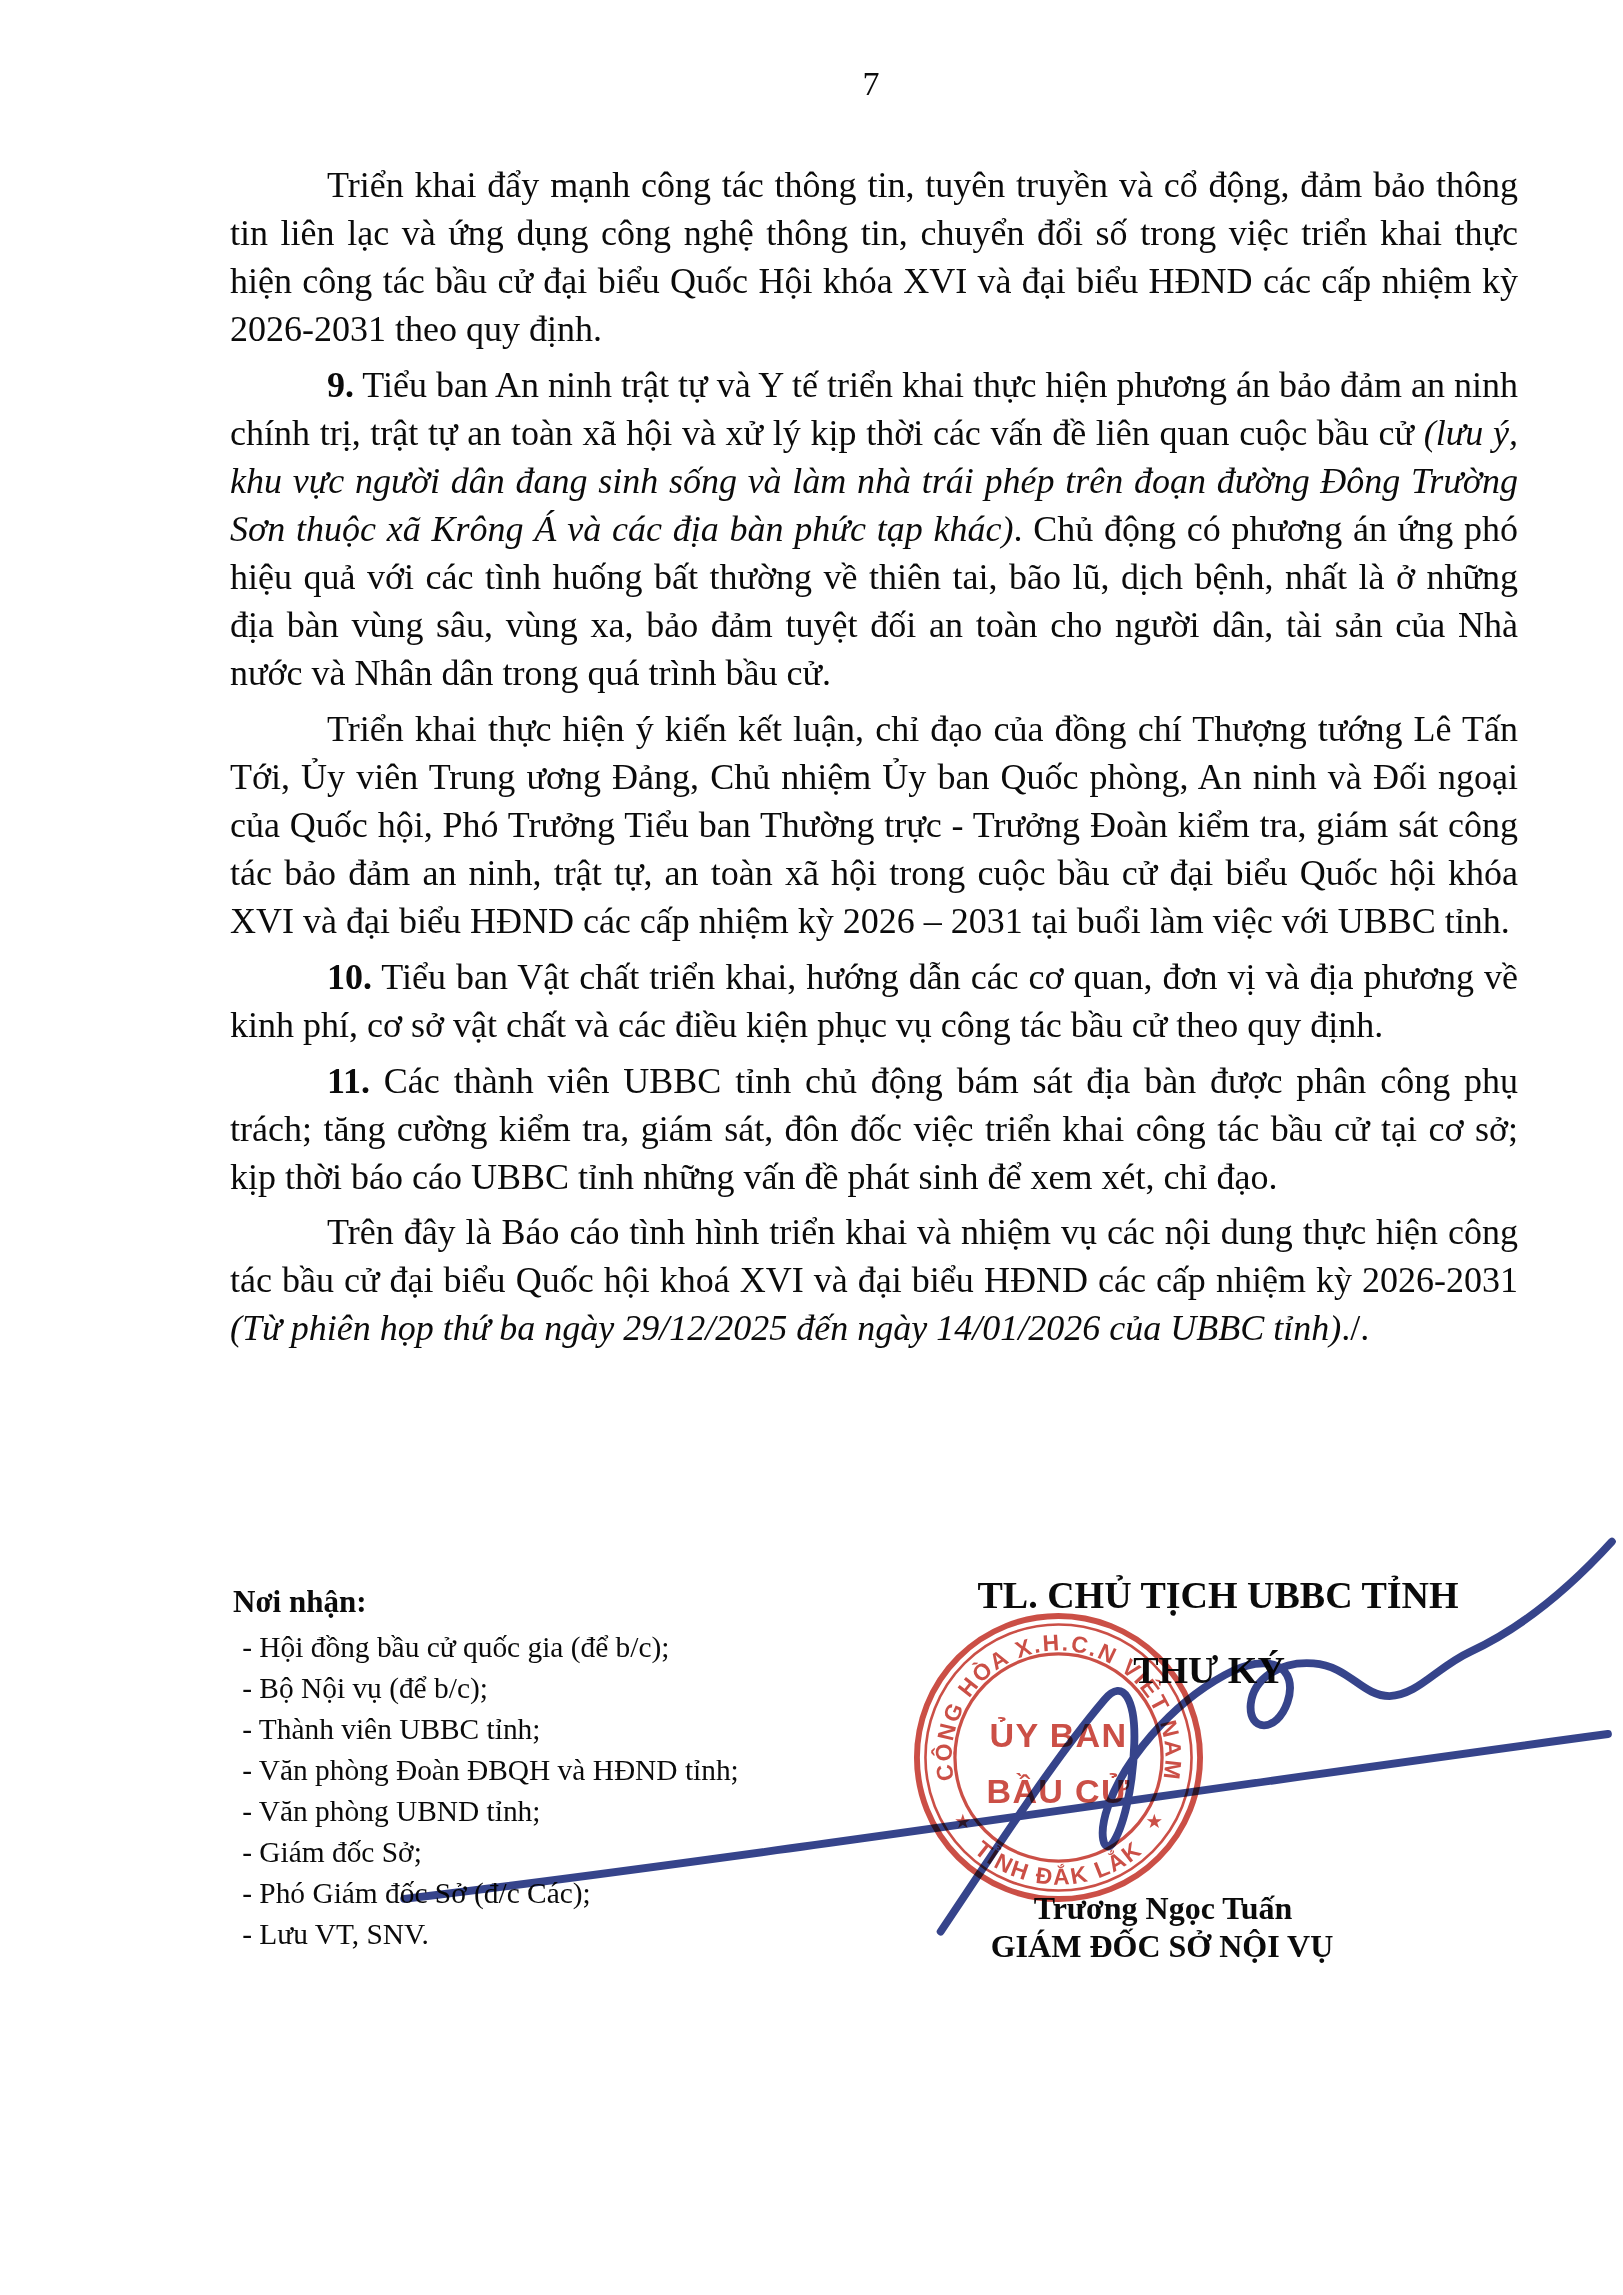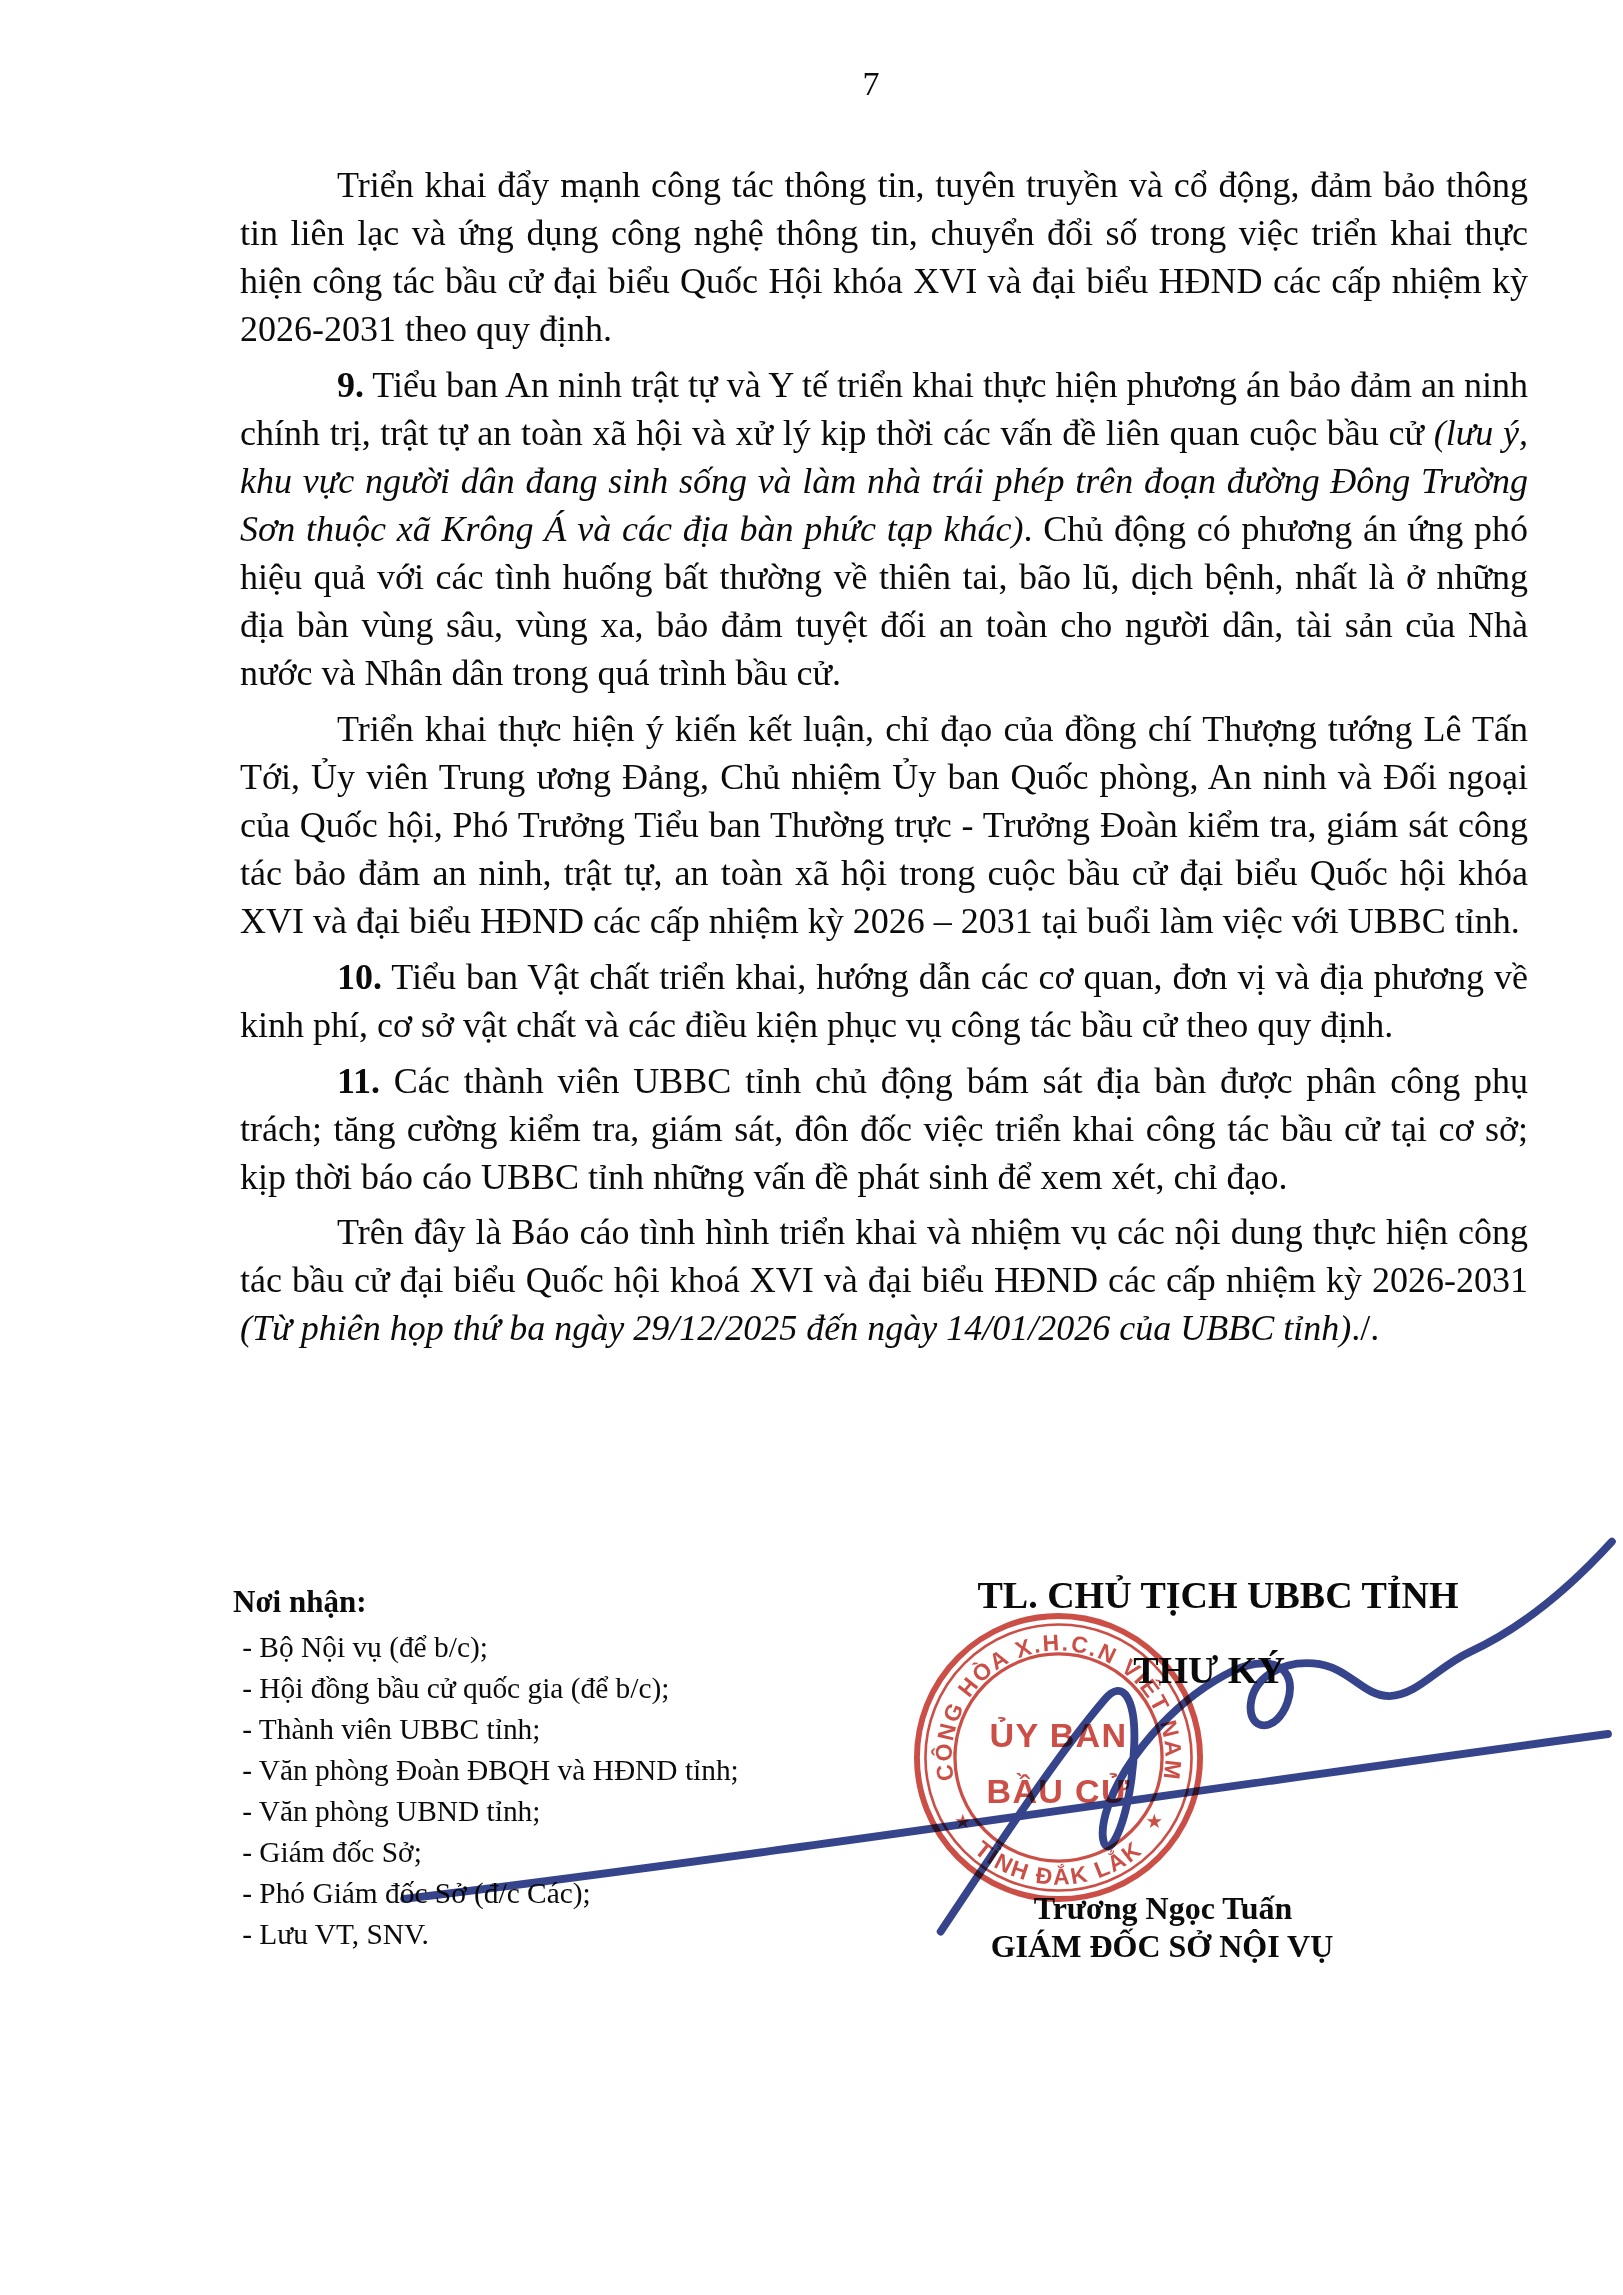--- a/index.html
+++ b/index.html
@@ -4,21 +4,21 @@
 <style>
   * { margin:0; padding:0; box-sizing:border-box; }
   html,body { background:#9a9a9a; }
   .page {
     position:relative; width:1623px; height:2295px; background:#ffffff;
     font-family:"Liberation Serif", serif; color:#0b0b0b; overflow:hidden;
     margin:0 auto;
   }
   .page-number { position:absolute; top:65px; left:847px; width:48px; text-align:center; font-size:34px; }
   .doc-body {
-    position:absolute; left:240px; top:161px; width:1288px;
+    position:absolute; left:230px; top:161px; width:1288px;
     font-size:36px; line-height:48px; text-align:justify;
   }
   .para { text-indent:97px; margin-bottom:7.9px; }
   .seg-b { font-weight:bold; }
   .seg-i { font-style:italic; }
   .recipients { position:absolute; left:233px; top:1581px; width:707px; font-size:29.4px; line-height:41px; }
   .recipients-heading { font-weight:bold; font-size:31px; margin-bottom:5.2px; }
   .recipient-item { padding-left:9.2px; }
   .sig-line1 { position:absolute; left:917px; top:1573px; width:602px; text-align:center; font-weight:bold; font-size:38px; }
   .sig-line2 { position:absolute; left:908px; top:1648px; width:602px; text-align:center; font-weight:bold; font-size:38px; }
@@ -42,22 +42,22 @@
       <p class="para"><span class="seg-b">9.</span><span> Tiểu ban An ninh trật tự và Y tế triển khai thực hiện phương án bảo đảm an ninh chính trị, trật tự an toàn xã hội và xử lý kịp thời các vấn đề liên quan cuộc bầu cử </span><span class="seg-i">(lưu ý, khu vực người dân đang sinh sống và làm nhà trái phép trên đoạn đường Đông Trường Sơn thuộc xã Krông Á và các địa bàn phức tạp khác)</span><span>. Chủ động có phương án ứng phó hiệu quả với các tình huống bất thường về thiên tai, bão lũ, dịch bệnh, nhất là ở những địa bàn vùng sâu, vùng xa, bảo đảm tuyệt đối an toàn cho người dân, tài sản của Nhà nước và Nhân dân trong quá trình bầu cử.</span></p>
       <p class="para"><span>Triển khai thực hiện ý kiến kết luận, chỉ đạo của đồng chí Thượng tướng Lê Tấn Tới, Ủy viên Trung ương Đảng, Chủ nhiệm Ủy ban Quốc phòng, An ninh và Đối ngoại của Quốc hội, Phó Trưởng Tiểu ban Thường trực - Trưởng Đoàn kiểm tra, giám sát công tác bảo đảm an ninh, trật tự, an toàn xã hội trong cuộc bầu cử đại biểu Quốc hội khóa XVI và đại biểu HĐND các cấp nhiệm kỳ 2026 – 2031 tại buổi làm việc với UBBC tỉnh.</span></p>
       <p class="para"><span class="seg-b">10.</span><span> Tiểu ban Vật chất triển khai, hướng dẫn các cơ quan, đơn vị và địa phương về kinh phí, cơ sở vật chất và các điều kiện phục vụ công tác bầu cử theo quy định.</span></p>
       <p class="para"><span class="seg-b">11.</span><span> Các thành viên UBBC tỉnh chủ động bám sát địa bàn được phân công phụ trách; tăng cường kiểm tra, giám sát, đôn đốc việc triển khai công tác bầu cử tại cơ sở; kịp thời báo cáo UBBC tỉnh những vấn đề phát sinh để xem xét, chỉ đạo.</span></p>
       <p class="para"><span>Trên đây là Báo cáo tình hình triển khai và nhiệm vụ các nội dung thực hiện công tác bầu cử đại biểu Quốc hội khoá XVI và đại biểu HĐND các cấp nhiệm kỳ 2026-2031 </span><span class="seg-i">(Từ phiên họp thứ ba ngày 29/12/2025 đến ngày 14/01/2026 của UBBC tỉnh)</span><span>./.</span></p>
     </div>
 
   <div class="recipients">
     <div class="recipients-heading">Nơi nhận:</div>
     <div>
+        <div class="recipient-item">- Hội đồng bầu cử quốc gia (để b/c);</div>
         <div class="recipient-item">- Bộ Nội vụ (để b/c);</div>
-        <div class="recipient-item">- Hội đồng bầu cử quốc gia (để b/c);</div>
         <div class="recipient-item">- Thành viên UBBC tỉnh;</div>
         <div class="recipient-item">- Văn phòng Đoàn ĐBQH và HĐND tỉnh;</div>
         <div class="recipient-item">- Văn phòng UBND tỉnh;</div>
         <div class="recipient-item">- Giám đốc Sở;</div>
         <div class="recipient-item">- Phó Giám đốc Sở (đ/c Các);</div>
         <div class="recipient-item">- Lưu VT, SNV.</div>
       </div>
   </div>
 
   <div class="sig-line1">TL. CHỦ TỊCH UBBC TỈNH</div>

